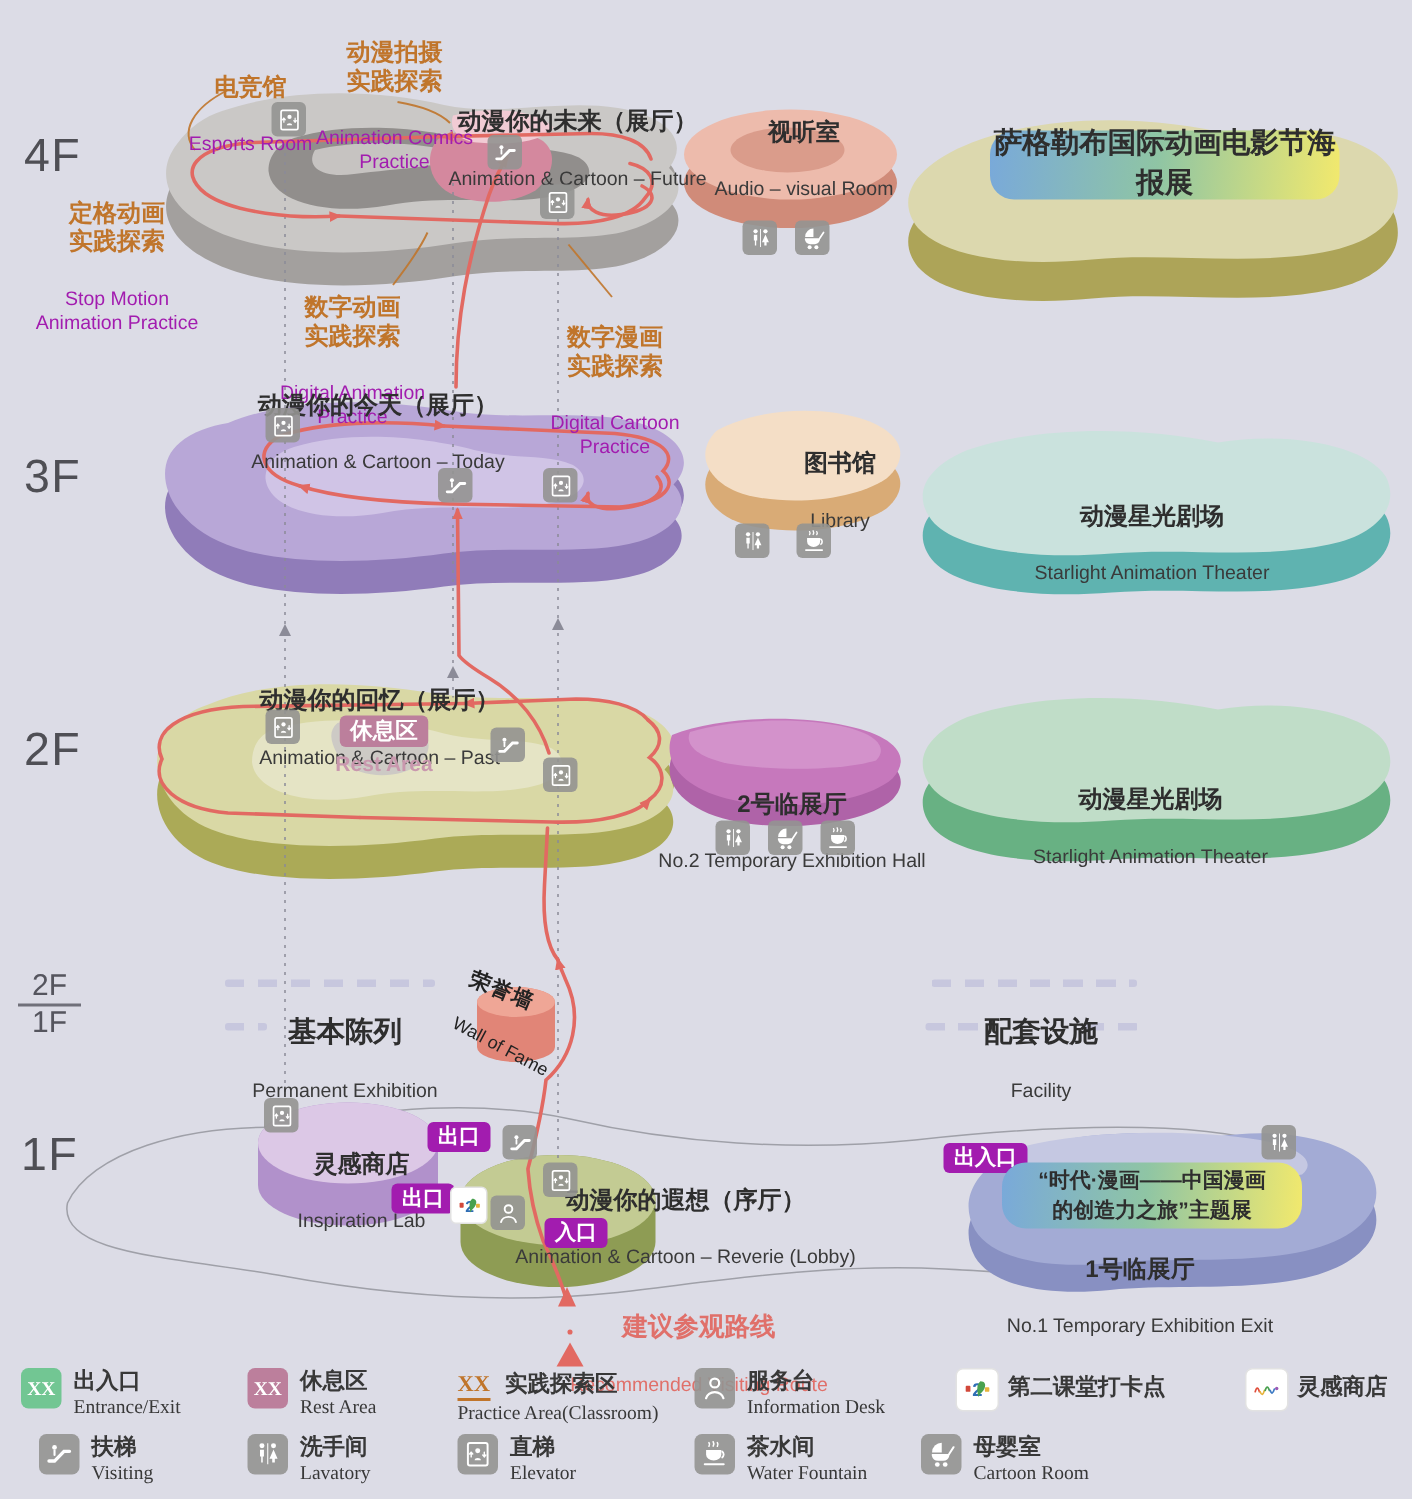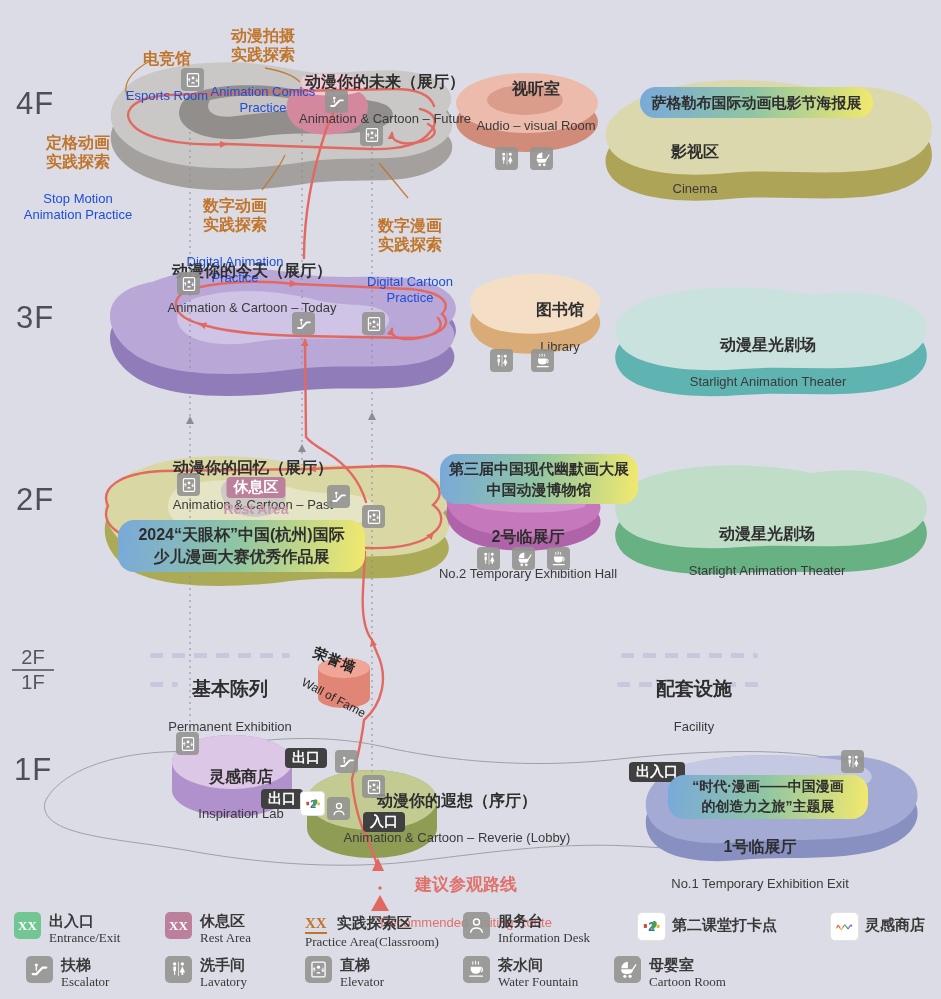--- a/index.html
+++ b/index.html
@@ -6,28 +6,28 @@
   #stage{position:relative;width:941px;height:999px;background:#DCDCE6;overflow:hidden;
          font-family:"Liberation Sans","DejaVu Sans",sans-serif;}
   svg.layer{position:absolute;left:0;top:0;pointer-events:none;}
   .floor{position:absolute;font-size:31px;color:#4F4F55;letter-spacing:1px;}
   .fraction{position:absolute;width:42px;text-align:center;color:#55555E;font-size:20px;line-height:1.15;}
   .fraction .bot{border-top:2px solid #70707a;}
   .lbl{position:absolute;transform:translateX(-50%);text-align:center;white-space:pre-line;line-height:1.22;}
   .lbl .zh{font-size:16px;font-weight:700;color:#2E2E2E;}
   .lbl .en{font-size:13px;color:#3A3A3A;line-height:1.25;}
   .lbl.orange .zh{color:#C0752B;}
-  .lbl.orange .en{color:#1d4ed8;}
+  .lbl.orange .en{color:#a21caf;}
   .lbl.big .zh{font-size:19px;}
   .lbl.red .zh{color:#E0706A;font-size:17px;}
   .lbl.red .en{color:#E0706A;}
   .banner{position:absolute;border-radius:16px;display:flex;align-items:center;justify-content:center;
           text-align:center;font-weight:700;color:#2E2E2E;white-space:pre-line;line-height:1.4;
           background:linear-gradient(95deg,#79A9DA 0%,#8FC5A4 48%,#F2E96D 100%);}
-  .badge{position:absolute;transform:translateX(-50%);background:#404040;color:#fff;font-weight:700;
+  .badge{position:absolute;transform:translateX(-50%);background:#a21caf;color:#fff;font-weight:700;
          font-size:14px;padding:1px 7px;border-radius:4px;white-space:nowrap;}
   .badge.mauve{background:#BC7F9C;font-size:15px;}
   .resttxt{position:absolute;transform:translateX(-50%);color:#C998AE;font-size:14px;font-weight:700;}
   .dashes{position:absolute;height:5px;border-radius:2px;
           background:repeating-linear-gradient(90deg,#C7C7DE 0 13px,rgba(0,0,0,0) 13px 22px);}
   .t23{position:absolute;width:23px;height:23px;border-radius:4px;background:rgba(148,147,145,.9);
        display:flex;align-items:center;justify-content:center;}
   .t23 svg{width:18px;height:18px;}
   .t27{position:absolute;width:27px;height:27px;border-radius:5px;background:rgba(148,147,145,.9);
        display:flex;align-items:center;justify-content:center;}
@@ -249,26 +249,22 @@
   <div class="lbl orange" style="left:410px;top:196px">
     <div class="zh">数字漫画
 实践探索</div>
     <div class="en">Digital Cartoon
 Practice</div>
   </div>
   <div class="lbl" style="left:536px;top:59px">
     <div class="zh">视听室</div>
     <div class="en">Audio – visual Room</div>
   </div>
-  <div class="banner" style="left:640px;top:87px;width:233px;height:31px;font-size:15px">
+  <div class="banner" style="left:660px;top:87px;width:233px;height:46px;font-size:19px">
     <span>萨格勒布国际动画电影节海报展</span>
-  </div>
-  <div class="lbl" style="left:695px;top:122px">
-    <div class="zh">影视区</div>
-    <div class="en">Cinema</div>
   </div>
 
   <div class="lbl" style="left:252px;top:241px">
     <div class="zh">动漫你的今天（展厅）</div>
     <div class="en">Animation &amp; Cartoon – Today</div>
   </div>
   <div class="lbl" style="left:560px;top:280px">
     <div class="zh">图书馆</div>
     <div class="en">Library</div>
   </div>
@@ -276,31 +272,23 @@
     <div class="zh">动漫星光剧场</div>
     <div class="en">Starlight Animation Theater</div>
   </div>
 
   <div class="lbl" style="left:253px;top:438px">
     <div class="zh">动漫你的回忆（展厅）</div>
     <div class="en">Animation &amp; Cartoon – Past</div>
   </div>
   <div class="badge mauve" style="left:256px;top:477px">休息区</div>
   <div class="resttxt" style="left:256px;top:501px">Rest Area</div>
-  <div class="banner" style="left:440px;top:454px;width:198px;height:50px;font-size:15px">
-    <span>第三届中国现代幽默画大展
-中国动漫博物馆</span>
-  </div>
   <div class="lbl" style="left:528px;top:507px">
     <div class="zh">2号临展厅</div>
     <div class="en">No.2 Temporary Exhibition Hall</div>
-  </div>
-  <div class="banner" style="left:118px;top:520px;width:247px;height:52px;font-size:16px">
-    <span>2024“天眼杯”中国(杭州)国际
-少儿漫画大赛优秀作品展</span>
   </div>
   <div class="lbl" style="left:767px;top:504px">
     <div class="zh">动漫星光剧场</div>
     <div class="en">Starlight Animation Theater</div>
   </div>
 
   <div class="dashes" style="left:150px;top:653px;width:140px"></div>
   <div class="dashes" style="left:150px;top:682px;width:28px"></div>
   <div class="lbl big" style="left:230px;top:657px">
     <div class="zh">基本陈列</div>
@@ -524,21 +512,21 @@
   <div class="leg" style="left:26px;top:956px">
     <div class="tilebox">
         <div class="t27">
           <svg>
             <use href="#sym-escalator"></use>
           </svg>
         </div>
       </div>
     <div class="txt">
       <div class="zh">扶梯</div>
-      <div class="en">Escalator</div>
+      <div class="en">Visiting</div>
     </div>
   </div>
   <div class="leg" style="left:165px;top:956px">
     <div class="tilebox">
         <div class="t27">
           <svg>
             <use href="#sym-toilet"></use>
           </svg>
         </div>
       </div>

